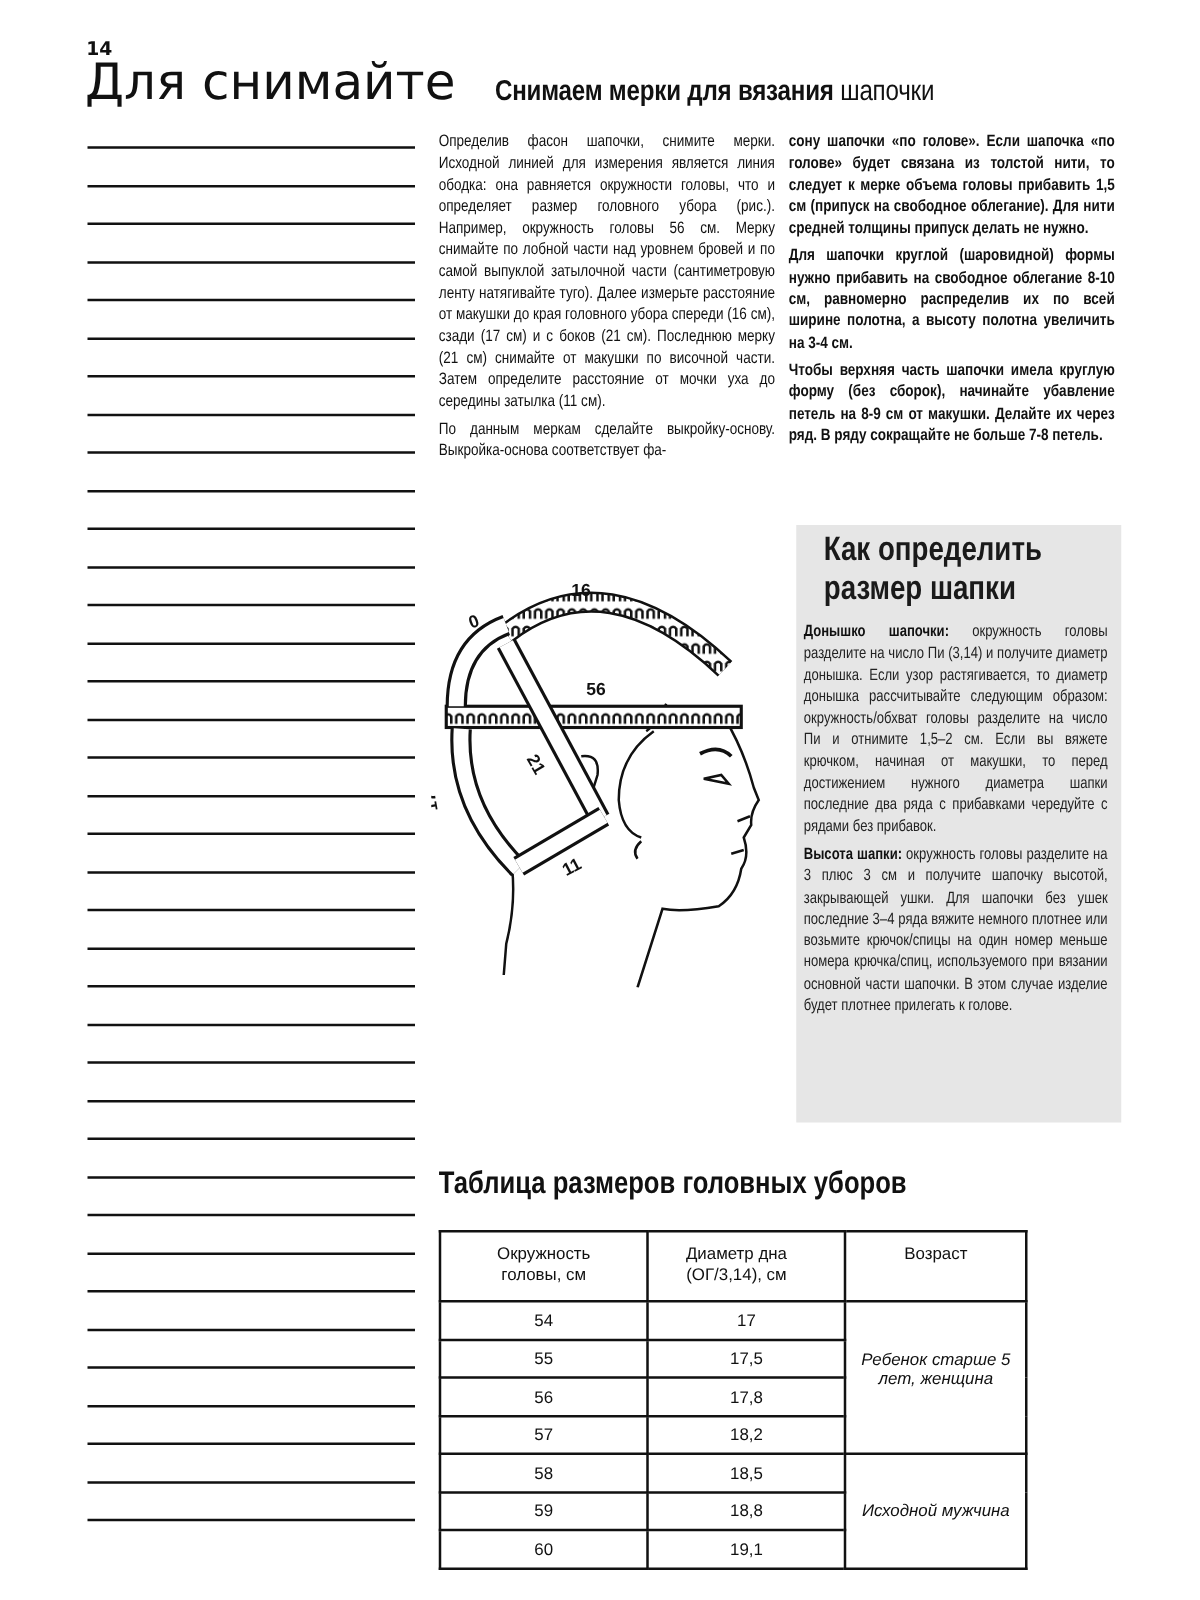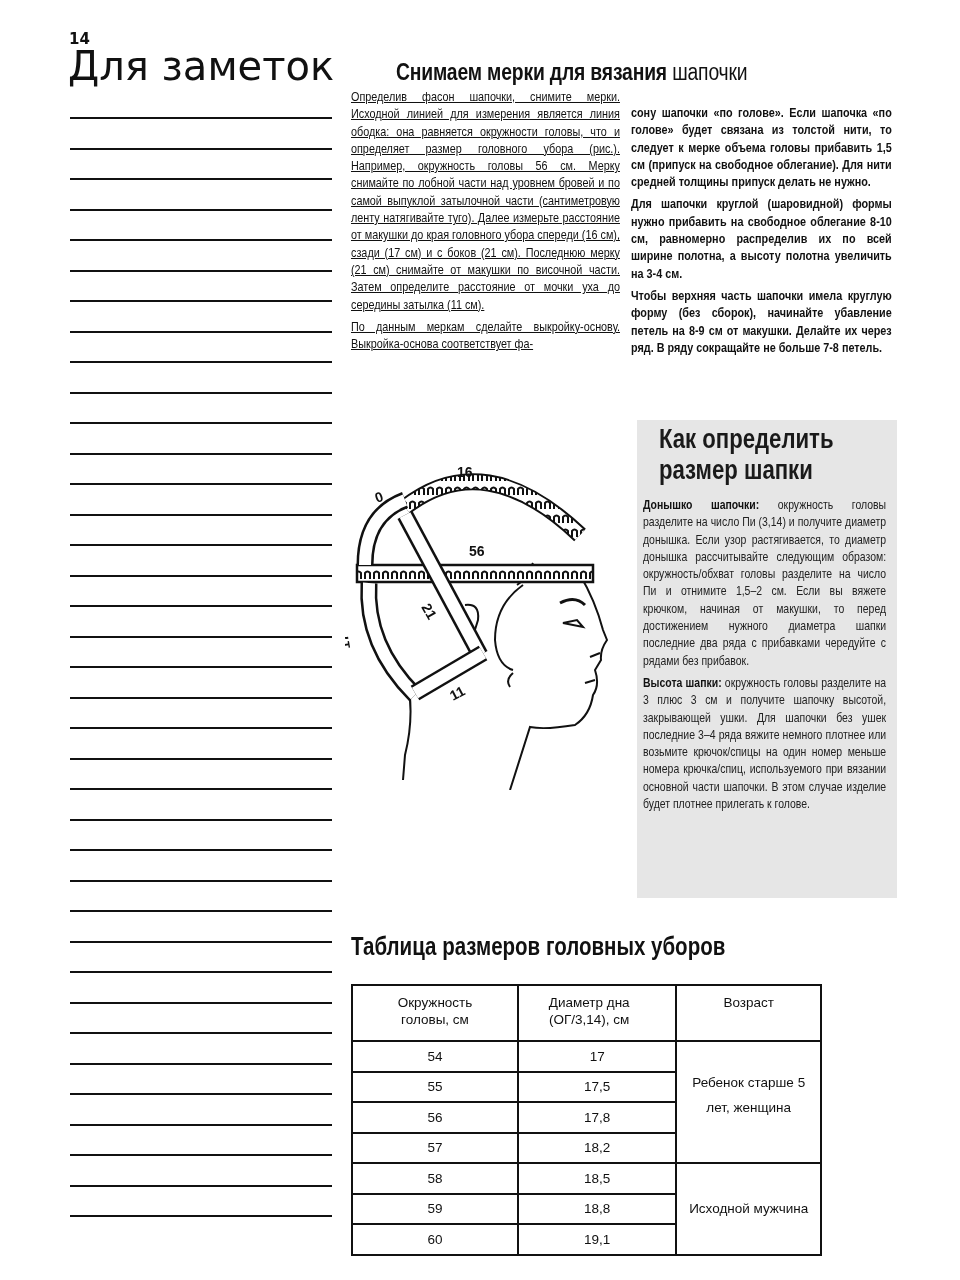--- a/index.html
+++ b/index.html
@@ -9,48 +9,48 @@
   .notes-title { position: absolute; left: 68px; top: 46px; font-size: 40px; font-family: "DejaVu Sans", sans-serif; letter-spacing: 0px; font-weight: normal; line-height: 1; }
   .notes-lines { position: absolute; left: 70px; top: 117px; width: 262px; }
   .notes-line { position: absolute; left: 0; width: 262px; height: 2px; background: #111; }
 
   .section-title { position: absolute; left: 396px; top: 59px; font-size: 23px; font-weight: bold; font-family: "Liberation Sans", sans-serif; transform: scaleX(0.84); transform-origin: left top; white-space: nowrap; letter-spacing: -0.2px; }
   .section-title .light { font-weight: normal; }
 
   .col { position: absolute; font-size: 13.2px; line-height: 17.3px; font-family: "Liberation Sans", sans-serif; }
   .col p { margin: 0 0 5px 0; text-align: justify; }
   .col .inner { transform: scaleX(0.82); transform-origin: left top; width: 328px; }
-  .col1 { left: 351px; top: 88px; width: 270px; text-decoration: underline; }
+  .col1 { left: 351px; top: 104px; width: 270px; }
   .col2 { left: 631px; top: 104px; width: 262px; font-weight: bold; }
   .col2 .inner { width: 318px; }
 
   .sidebar-box { position: absolute; left: 637px; top: 420px; width: 260px; height: 478px; background: #e6e6e6; }
   .sidebar-title { position: absolute; left: 22px; top: 4px; font-size: 27px; line-height: 31px; font-weight: bold; transform: scaleX(0.82); transform-origin: left top; width: 300px; color: #1a1a1a; }
   .sidebar-text { position: absolute; left: 6px; top: 76px; width: 302px; transform: scaleX(0.805); transform-origin: left top; font-size: 13px; line-height: 17.3px; color: #222; }
   .sidebar-text p { margin: 0 0 5px 0; text-align: justify; }
   .sidebar-text b { color: #111; }
 
   .figure { position: absolute; left: 345px; top: 455px; width: 270px; height: 335px; }
 
   .table-title { position: absolute; left: 351px; top: 932px; font-size: 25px; font-weight: bold; transform: scaleX(0.82); transform-origin: left top; white-space: nowrap; }
 
   table.sizes { position: absolute; left: 351px; top: 984px; width: 471px; border-collapse: collapse; font-size: 13.5px; font-family: "Liberation Sans", sans-serif; }
   table.sizes td, table.sizes th { border: 2px solid #111; text-align: center; font-weight: normal; padding: 0; }
   table.sizes th { height: 46px; vertical-align: top; padding-top: 8px; line-height: 17px; }
   table.sizes td { height: 28.5px; }
   table.sizes col.c1 { width: 178px; }
   table.sizes col.c2 { width: 186px; }
   table.sizes col.c3 { width: 171px; }
-  .age-cell { line-height: 25px; }
+  .age-cell { line-height: 15px; font-style: italic; }
 </style>
 </head>
 <body>
 
 <div class="page-number">14</div>
-<div class="notes-title">Для заметок</div>
+<div class="notes-title">Для снимайте</div>
 <div class="notes-lines" id="notes-lines">
     <div class="notes-line" style="top: 0px;"></div>
     <div class="notes-line" style="top: 30.5px;"></div>
     <div class="notes-line" style="top: 61px;"></div>
     <div class="notes-line" style="top: 91.5px;"></div>
     <div class="notes-line" style="top: 122px;"></div>
     <div class="notes-line" style="top: 152.5px;"></div>
     <div class="notes-line" style="top: 183px;"></div>
     <div class="notes-line" style="top: 213.5px;"></div>
     <div class="notes-line" style="top: 244px;"></div>

